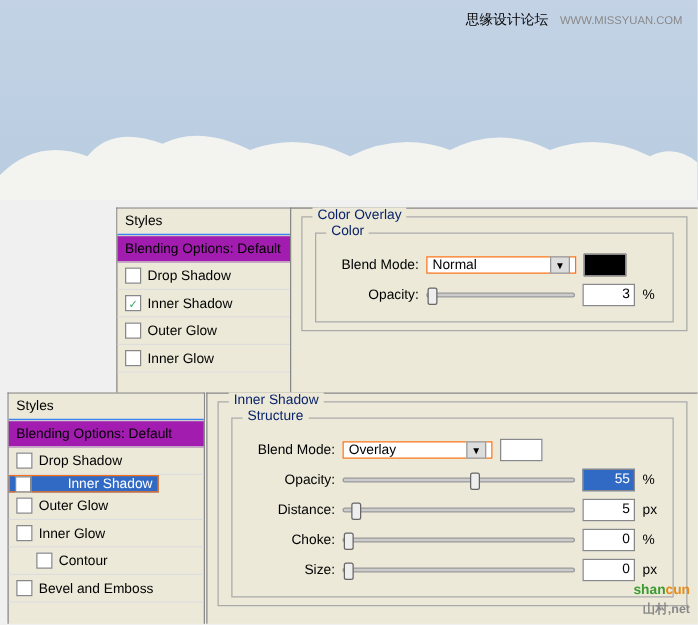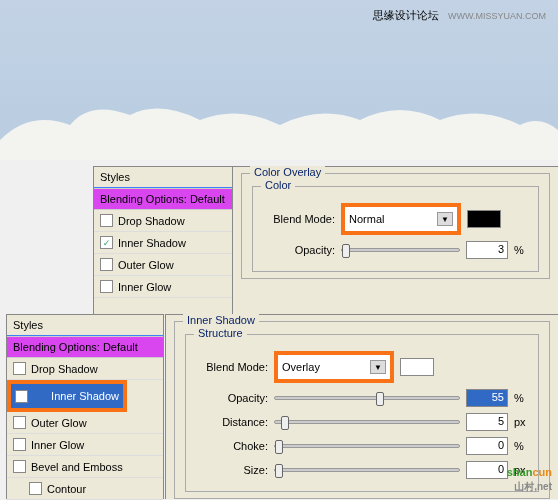--- a/index.html
+++ b/index.html
@@ -8,33 +8,33 @@
 .cloud{position:absolute;bottom:0;width:100%;height:60px}
 .cloud svg{width:100%;height:100%}
 .wm{position:absolute;top:8px;right:12px;font-size:12px;color:#555}
 .wm2{font-size:9px;color:#888;margin-left:6px}
 .panel{position:absolute;background:#ece9d8;border:1px solid #888}
 .panel1{left:93px;top:166px;width:161px;height:152px;border-bottom:none}
 .panel2{left:6px;top:314px;width:158px;height:185px;border-bottom:none}
 .panel3{left:232px;top:166px;width:326px;height:151px;border-right:none;border-bottom:none}
 .panel4{left:165px;top:314px;width:393px;height:185px;border-right:none;border-bottom:none}
 .hdr{background:#ece9d8;padding:4px 6px;border-bottom:1px solid #3b82f6}
-.subhdr{padding:4px 6px;border-top:1px solid #ccc;border-bottom:1px solid #ccc;background:#d946ef}
+.subhdr{padding:4px 6px;border-top:1px solid #ccc;border-bottom:1px solid #ccc;background:#a21caf}
 .list{padding:0}
 .item{display:flex;align-items:center;padding:4px 6px;gap:5px;border-bottom:1px solid #ddd}
 .item.sel{background:#316ac5;color:#fff}
 .item.sel span{color:#fff}
 .item.indent{padding-left:22px}
 .cb{width:13px;height:13px;border:1px solid #888;background:#fff;display:inline-flex;align-items:center;justify-content:center;font-size:9px;color:#3a6}
 .cb.chk::before{content:"✓"}
 .fieldset{border:1px solid #aaa;margin:6px 8px 6px 8px;padding:10px 10px 6px 10px;position:relative}
 .legend{position:absolute;top:-8px;left:8px;background:#ece9d8;padding:0 4px;color:#0a246a;font-weight:normal}
 .row{display:flex;align-items:center;margin:6px 0;gap:6px}
 .lbl{width:72px;text-align:right}
-.sel{border:4px solid #f97316;background:#fff;padding:1px 4px;width:120px;height:32px;display:flex;align-items:center;justify-content:space-between}
+.sel{border:1px solid #f97316;background:#fff;padding:1px 4px;width:120px;height:14px;display:flex;align-items:center;justify-content:space-between}
 .sel .arr{width:16px;height:14px;background:#ddd;border:1px solid #999;display:flex;align-items:center;justify-content:center;font-size:8px}
 .sw{width:34px;height:18px;border:1px solid #888;background:#000}
 .sw.white{background:#fff}
 .slider{flex:1;height:4px;background:#ccc;border:1px solid #999;border-radius:2px;position:relative;min-width:90px}
 .thumb{position:absolute;top:-5px;width:8px;height:14px;background:#eee;border:1px solid #666;border-radius:2px}
 .num{width:42px;height:18px;border:1px solid #888;background:#fff;text-align:right;padding:1px 3px}
 .num.hl{background:#316ac5;color:#fff}
 .unit{width:14px}
 .dial{width:30px;height:30px;border:1px solid #888;border-radius:50%;background:#fff;position:relative}
 .dial .nd{position:absolute;left:50%;top:50%;width:1px;height:12px;background:#000;transform-origin:top;transform:rotate(-30deg)}
@@ -118,27 +118,27 @@
         <span>Inner Shadow</span>
       </div>
     <div class="item">
         <span class="cb"></span>
         <span>Outer Glow</span>
       </div>
     <div class="item">
         <span class="cb"></span>
         <span>Inner Glow</span>
       </div>
+    <div class="item indent">
+        <span class="cb"></span>
+        <span>Contour</span>
+      </div>
     <div class="item">
         <span class="cb"></span>
         <span>Bevel and Emboss</span>
-      </div>
-    <div class="item indent">
-        <span class="cb"></span>
-        <span>Contour</span>
       </div>
   </div>
 </div>
 
 <div class="panel panel4">
   <div class="fieldset">
     <div class="legend">Inner Shadow</div>
     <div class="fieldset" style="margin:2px 0 0 0">
       <div class="legend">Structure</div>
       <div class="row">

